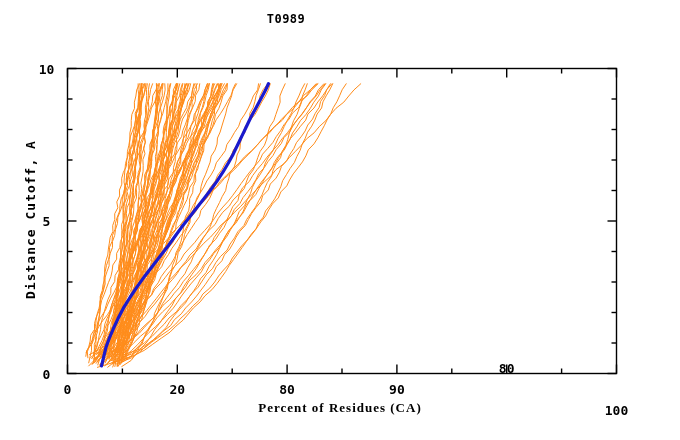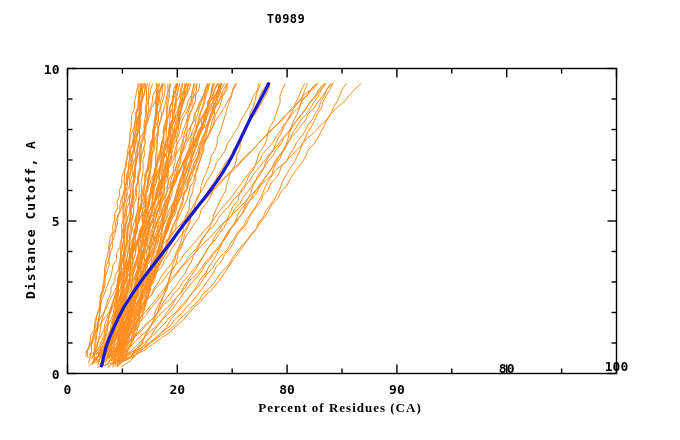--- a/index.html
+++ b/index.html
@@ -57,21 +57,21 @@
     font-family: "DejaVu Sans Mono", "Liberation Mono", monospace;
   }
   .tick-label {
     position: absolute;
     font-size: 13px;
     font-weight: bold;
     font-family: "DejaVu Sans Mono", "Liberation Mono", monospace;
     white-space: nowrap;
   }
   .xtick-label { transform: translateX(-50%); }
-  .ytick-label { transform: translateY(-50%); text-align: right; }
+  .ytick-label { transform: translateY(-50%); text-align: center; }
   svg { display: block; }
 </style>
 </head>
 <body>
 
 <div id="chart-root">
 
   <div class="chart-title">T0989</div>
 
   <svg id="plot-svg" width="680" height="440">
@@ -220,21 +220,21 @@
         <line x1="616.5" y1="68.5" x2="607.5" y2="68.5" stroke="#000000" stroke-width="1.4"></line>
       </g>
   </svg>
 
   <div id="tick-labels">
       <div class="tick-label xtick-label" style="left: 67.5px; top: 381.5px;">0</div>
       <div class="tick-label xtick-label" style="left: 177.3px; top: 381.5px;">20</div>
       <div class="tick-label xtick-label" style="left: 287.1px; top: 381.5px;">80</div>
       <div class="tick-label xtick-label" style="left: 396.9px; top: 381.5px;">90</div>
       <div class="tick-label xtick-label" style="left: 506.7px; top: 361px;">80</div>
-      <div class="tick-label xtick-label" style="left: 616.5px; top: 359px;">100</div>
+      <div class="tick-label xtick-label" style="left: 616.5px; top: 403px;">100</div>
       <div class="tick-label ytick-label" style="left: 33.5px; width: 26px; top: 373.5px;">0</div>
       <div class="tick-label ytick-label" style="left: 33.5px; width: 26px; top: 221px;">5</div>
       <div class="tick-label ytick-label" style="left: 33.5px; width: 26px; top: 68.5px;">10</div>
     </div>
 
   <div class="x-axis-title">Percent of Residues (CA)</div>
   <div class="y-axis-title">Distance Cutoff, A</div>
 
 </div>
 

